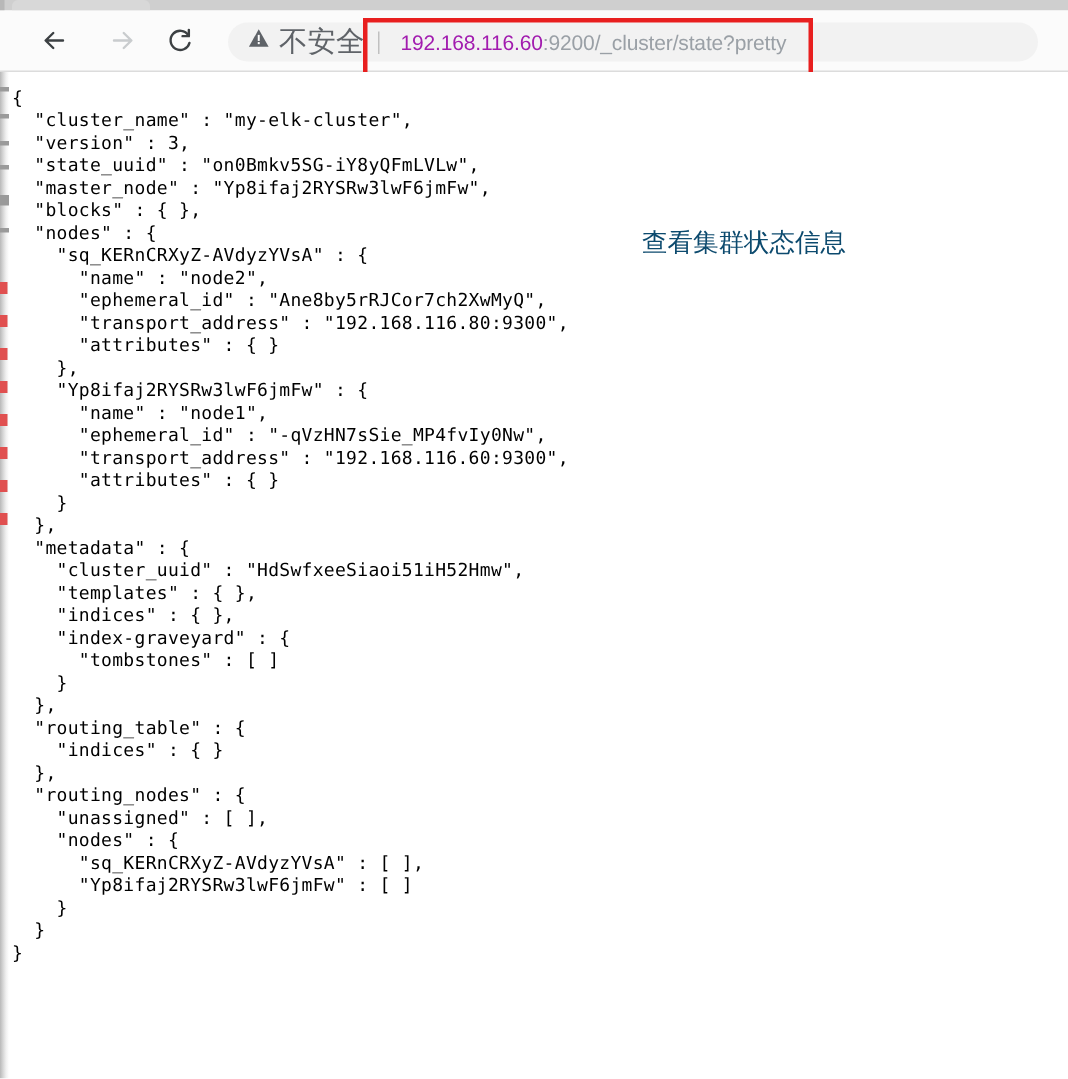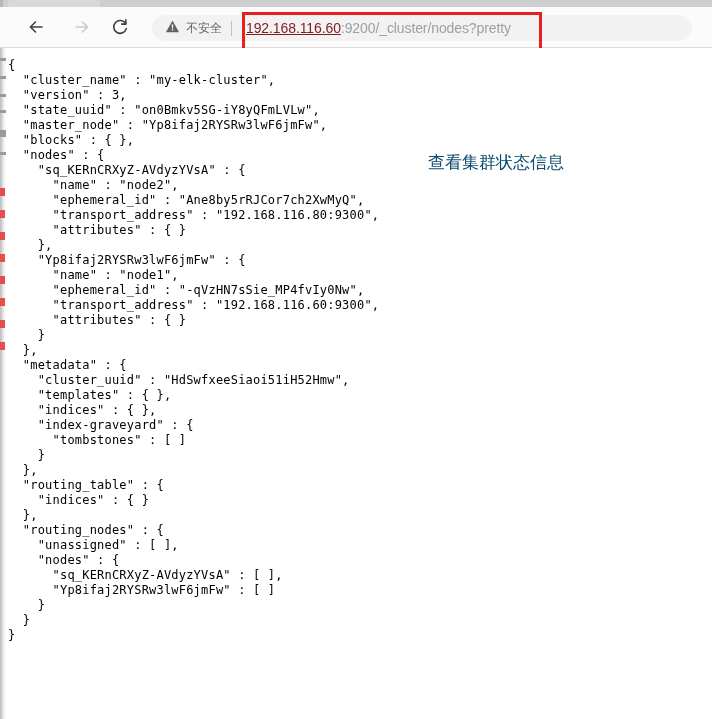--- a/index.html
+++ b/index.html
@@ -87,41 +87,41 @@
     align-items: center;
   }
   #security-chip {
     display: flex;
     align-items: center;
     margin-left: 13px;
     flex: none;
   }
   #warning-icon { display: block; margin-right: 6px; }
   #security-label {
-    font-size: 12px;
+    font-size: 19px;
     color: #5f6368;
     font-family: "Liberation Sans", sans-serif;
     white-space: nowrap;
   }
   #omnibox-divider {
     width: 1px;
     height: 15px;
     background: #c0c0c0;
     margin-left: 9px;
     flex: none;
   }
   #url-text {
     margin-left: 14px;
     font-size: 14px;
     color: #9aa0a6;
     font-family: "Liberation Sans", sans-serif;
     white-space: nowrap;
     letter-spacing: -0.1px;
   }
-  #url-host { color: #7f1d1d; text-decoration: underline; }
+  #url-host { color: #a21caf; }
 
   
   #url-highlight-box {
     position: absolute;
     left: 242px;
     top: 5px;
     width: 300px;
     height: 42px;
     border: 3px solid #e81f1f;
     box-sizing: border-box;
@@ -236,21 +236,21 @@
         <span id="warning-icon">
           <svg width="15" height="15" viewBox="0 0 16 16">
             <path d="M8 1.6 L15 14 L1 14 Z" fill="#5f6368"></path>
             <rect x="7.3" y="5.6" width="1.4" height="4.3" fill="#ffffff"></rect>
             <rect x="7.3" y="10.7" width="1.4" height="1.5" fill="#ffffff"></rect>
           </svg>
         </span>
         <span id="security-label">不安全</span>
       </div>
       <div id="omnibox-divider"></div>
-      <div id="url-text"><span id="url-host">192.168.116.60</span><span id="url-rest">:9200/_cluster/nodes?pretty</span></div>
+      <div id="url-text"><span id="url-host">192.168.116.60</span><span id="url-rest">:9200/_cluster/state?pretty</span></div>
     </div>
 
     <div id="url-highlight-box"></div>
   </div>
 
   <div id="page-content">
 
     <div id="left-edge-strip"></div>
     <div id="left-edge-artifacts">
       <div class="edge-mark" style="top:10px;"></div>

